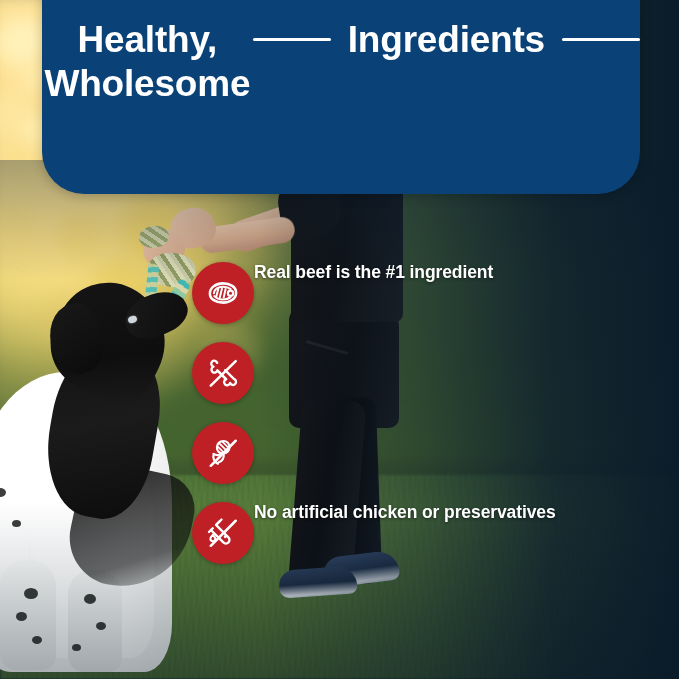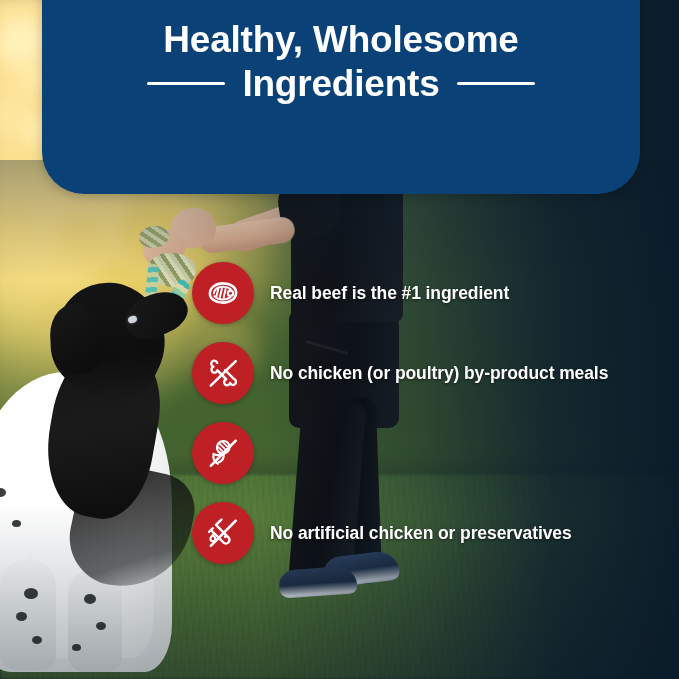--- a/index.html
+++ b/index.html
@@ -227,21 +227,21 @@
 
   
   .header-panel{
     position:absolute;left:42px;top:-40px;width:598px;height:234px;
     background:#0a4176;
     border-radius:0 0 42px 42px;
     box-shadow:0 2px 12px rgba(0,0,0,.22);
   }
   .header-inner{
     position:absolute;left:0;right:0;top:40px;bottom:0;
-    display:flex;flex-direction:column;align-items:center;justify-content:flex-start;
+    display:flex;align-items:flex-start;justify-content:flex-start;
     padding-top:18px;
   }
   .title-line{
     color:#ffffff;
     font-size:37px;
     font-weight:bold;
     letter-spacing:-.2px;
     line-height:1.18;
     text-align:center;
   }
@@ -249,21 +249,21 @@
     display:flex;align-items:center;justify-content:center;gap:17px;
     width:100%;
   }
   .rule{width:78px;height:3px;background:#ffffff;border-radius:2px;flex:0 0 auto;}
 
   
   .bullets{
     position:absolute;left:192px;top:262px;width:480px;
     display:flex;flex-direction:column;gap:18px;
   }
-  .bullet{display:flex;align-items:center;gap:16px;height:62px;}
+  .bullet{display:flex;height:62px;}
   .badge{
     flex:0 0 auto;
     width:62px;height:62px;border-radius:50%;
     background:#be2026;
     display:flex;align-items:center;justify-content:center;
     box-shadow:0 1px 4px rgba(0,0,0,.28);
   }
   .badge svg{display:block;}
   .bullet-text{
     color:#ffffff;
@@ -376,21 +376,20 @@
     </div>
 
     <div class="bullet">
       <span class="badge">
         <svg width="42" height="42" viewBox="0 0 48 48" fill="none">
           <path d="M17.4 12.4a3.5 3.5 0 1 0-4.3 4.4 3.5 3.5 0 1 0 4.6 4.3l10 10a3.5 3.5 0 1 0 4.4 4.3 3.5 3.5 0 1 0 4.3-4.6l-10-10" stroke="#fff" stroke-width="2.7" stroke-linejoin="round" stroke-linecap="round"></path>
           <path d="M17.7 21.1 27.4 31" stroke="#fff" stroke-width="2.7" stroke-linecap="round"></path>
           <path d="M38.5 10.5 10 38.5" stroke="#fff" stroke-width="2.9" stroke-linecap="round"></path>
         </svg>
       </span>
-      <span class="bullet-text">No chicken (or poultry) by-product meals</span>
     </div>
 
     <div class="bullet">
       <span class="badge">
         <svg width="42" height="42" viewBox="0 0 48 48" fill="none">
           <path d="M29.5 12.2c2.6 2.6 2.6 7.5-.2 10.3-2.8 2.8-7.7 2.8-10.3.2-2.6-2.6-2.6-7.5.2-10.3 2.8-2.8 7.7-2.8 10.3-.2Z" stroke="#fff" stroke-width="2.5"></path>
           <path d="M19.2 12.4 29.3 22.5" stroke="#fff" stroke-width="2.1"></path>
           <path d="M22.6 10.4 31.3 19" stroke="#fff" stroke-width="1.9"></path>
           <path d="M16.9 15.5 25.6 24.2" stroke="#fff" stroke-width="1.9"></path>
           <path d="M24.2 23.6c-2.8 3-7.6 3.6-11 1.4" stroke="#fff" stroke-width="2.5" stroke-linecap="round"></path>

